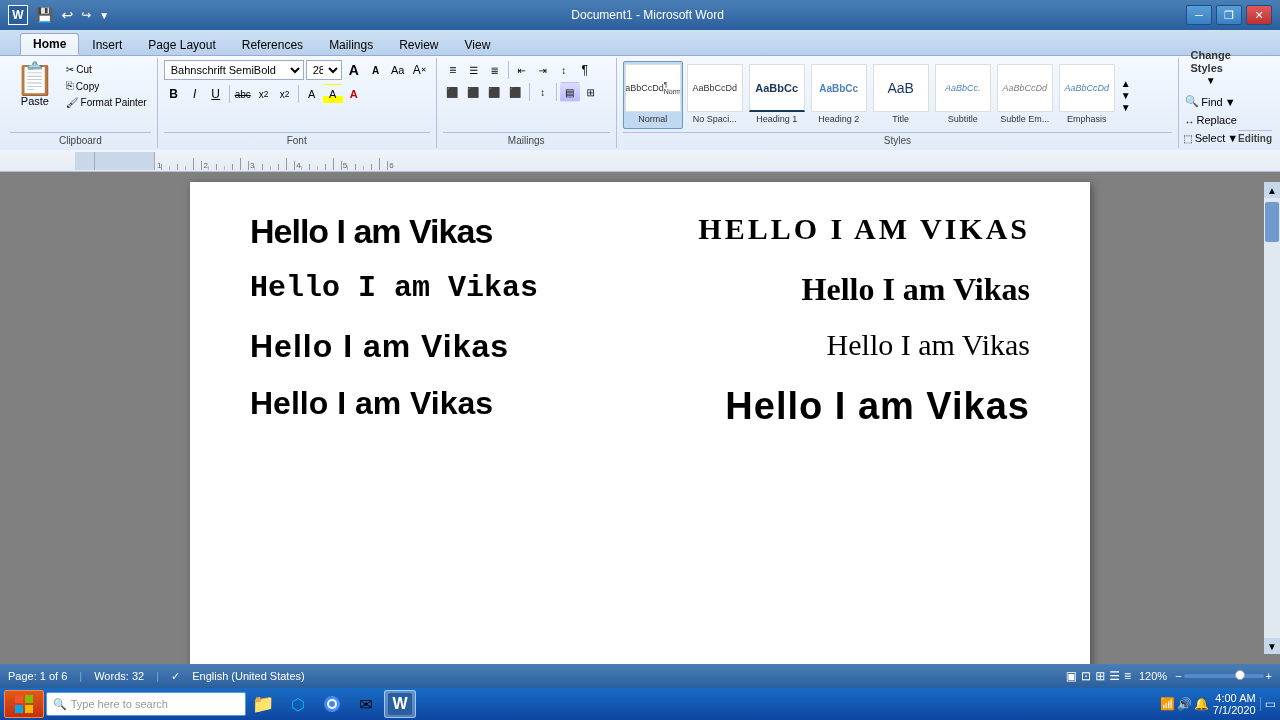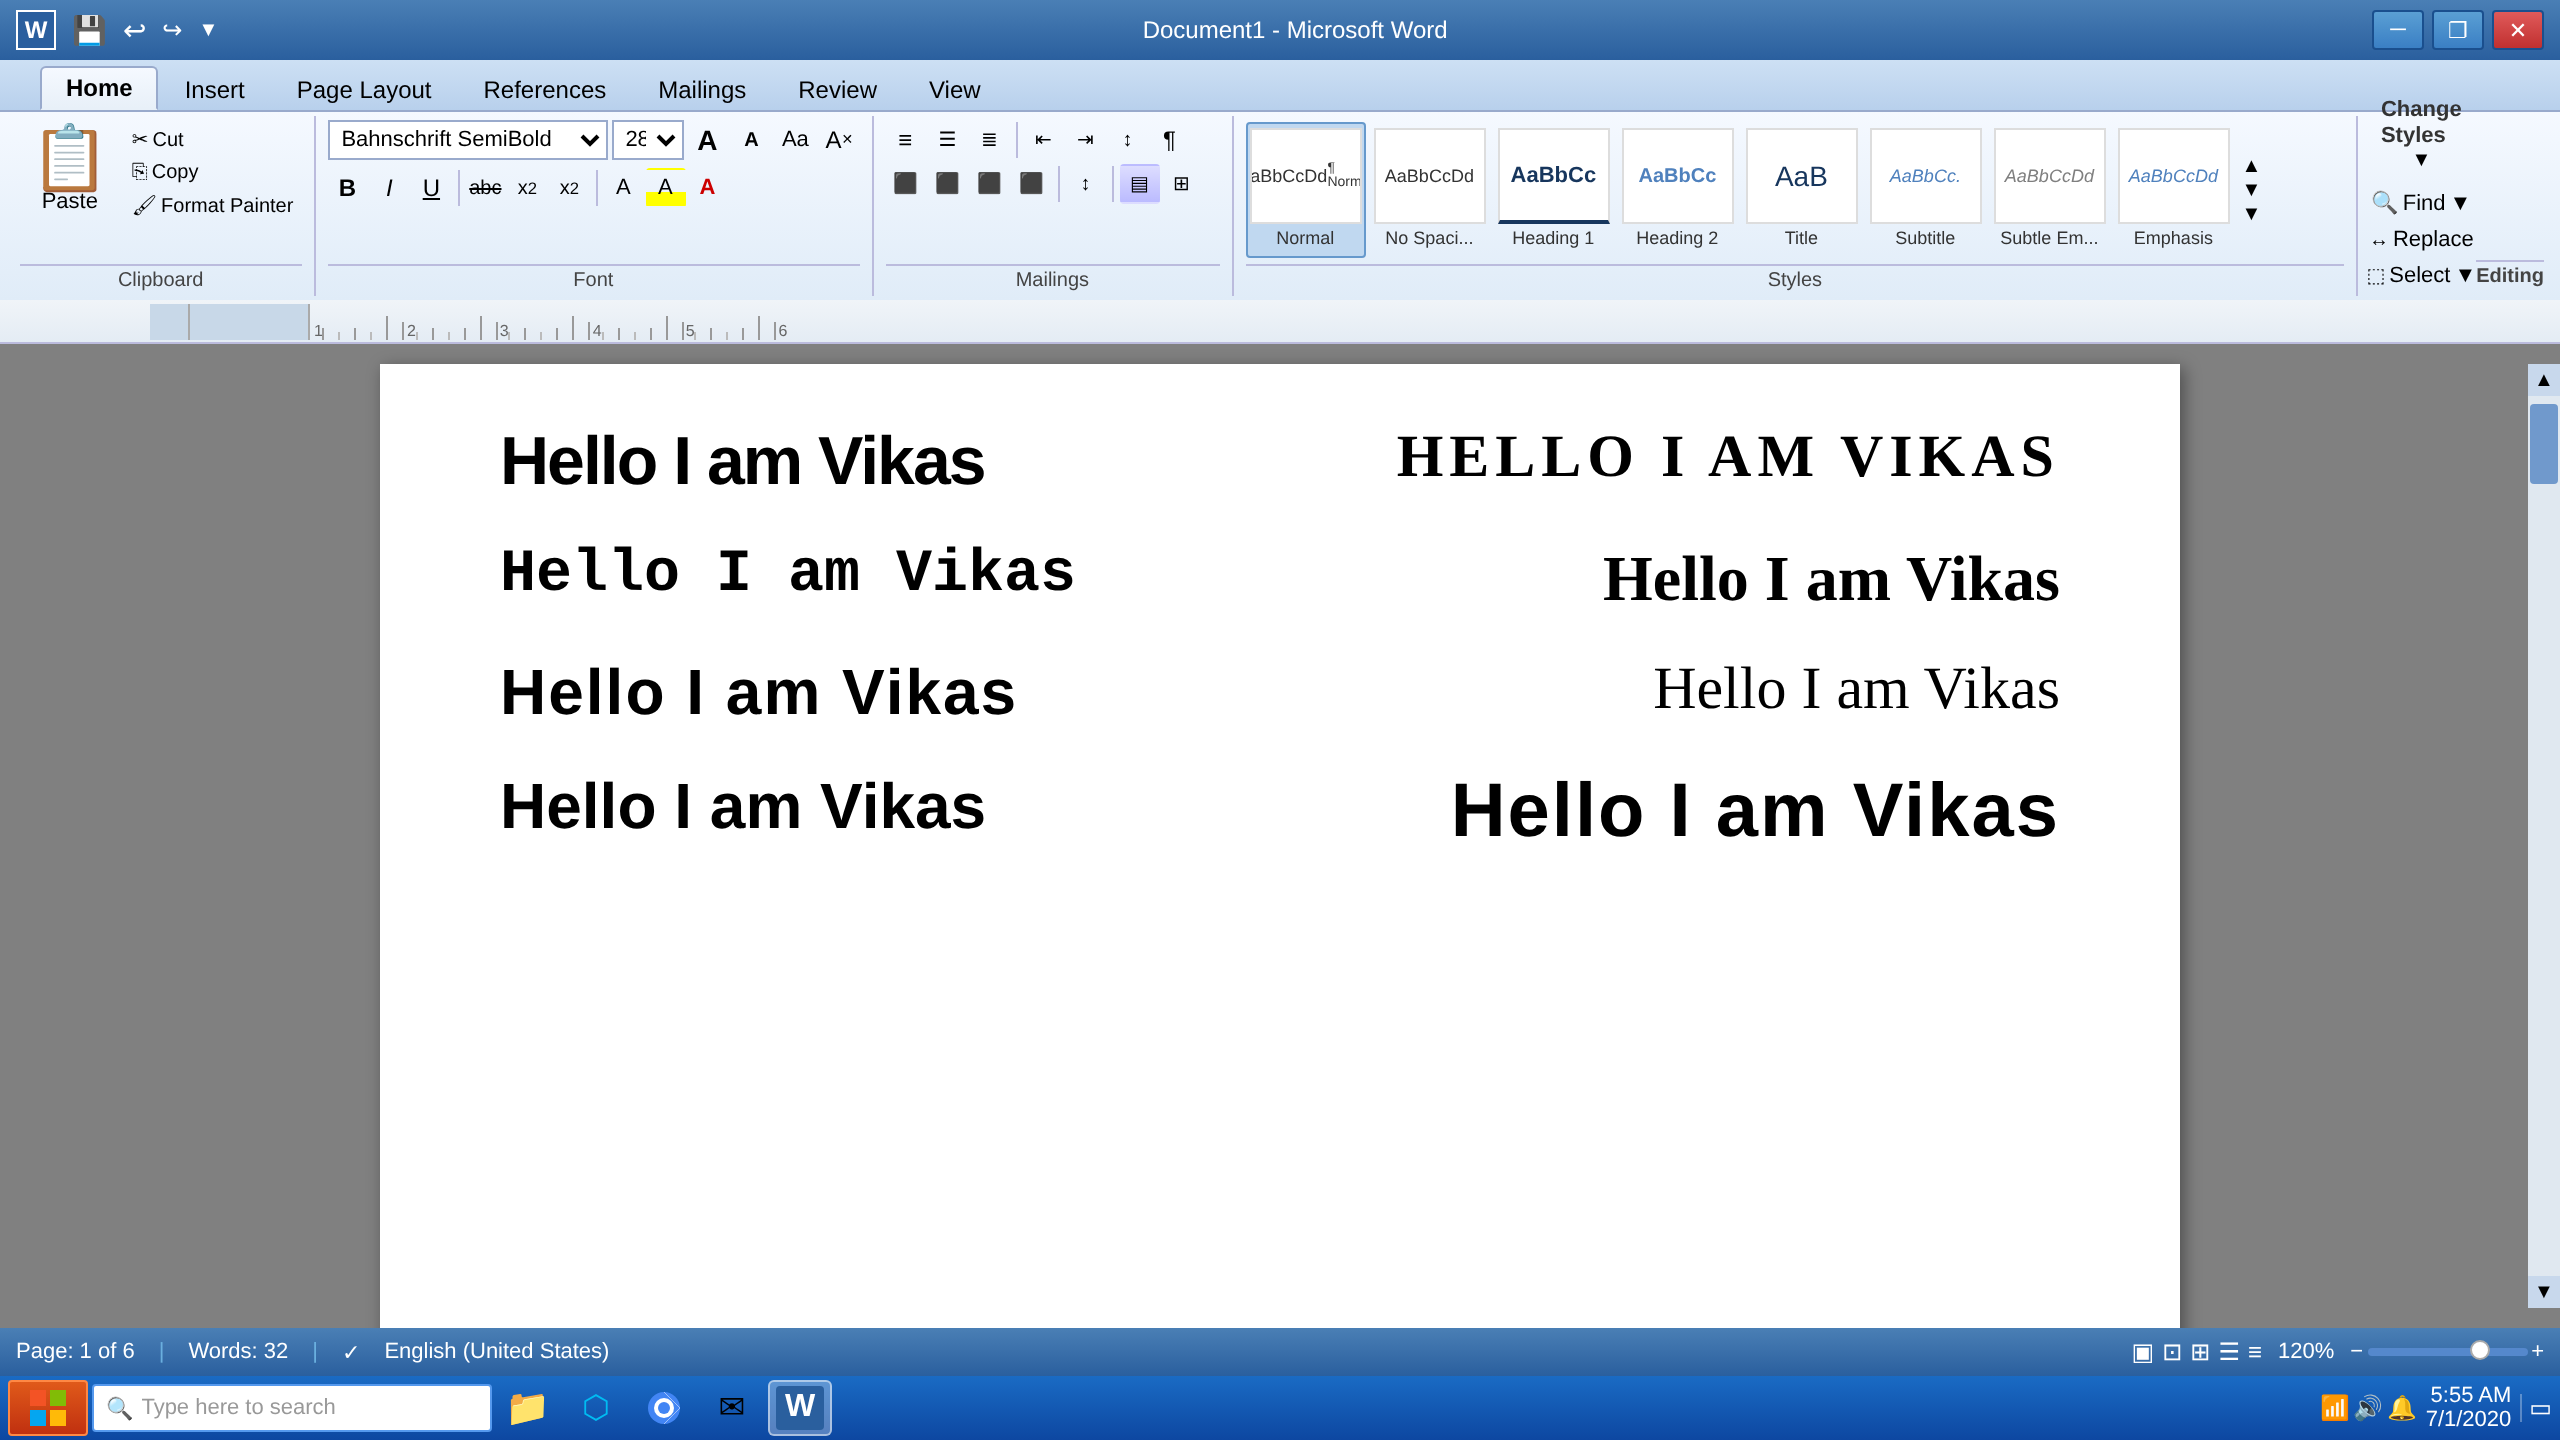--- a/index.html
+++ b/index.html
@@ -623,18 +623,18 @@
   <div class="taskbar-icon active">
     <span style="font-size:16px;color:white;font-weight:bold;background:#2a5f9e;width:24px;height:22px;display:flex;align-items:center;justify-content:center;border-radius:2px;">W</span>
   </div>
   <div class="taskbar-right">
     <div class="sys-icons">
       <span style="cursor:pointer;font-size:12px;color:white;">📶</span>
       <span style="cursor:pointer;font-size:12px;color:white;">🔊</span>
       <span style="cursor:pointer;font-size:12px;color:white;">🔔</span>
     </div>
     <div style="text-align:right;cursor:pointer;">
-      <div style="font-size:11px;">5:55 AM</div>
+      <div style="font-size:11px;">4:00 AM</div>
       <div style="font-size:11px;">7/1/2020</div>
     </div>
     <span style="cursor:pointer;font-size:12px;border-left:1px solid rgba(255,255,255,0.3);padding-left:4px;">▭</span>
   </div>
 </div>
 
 </body></html>

